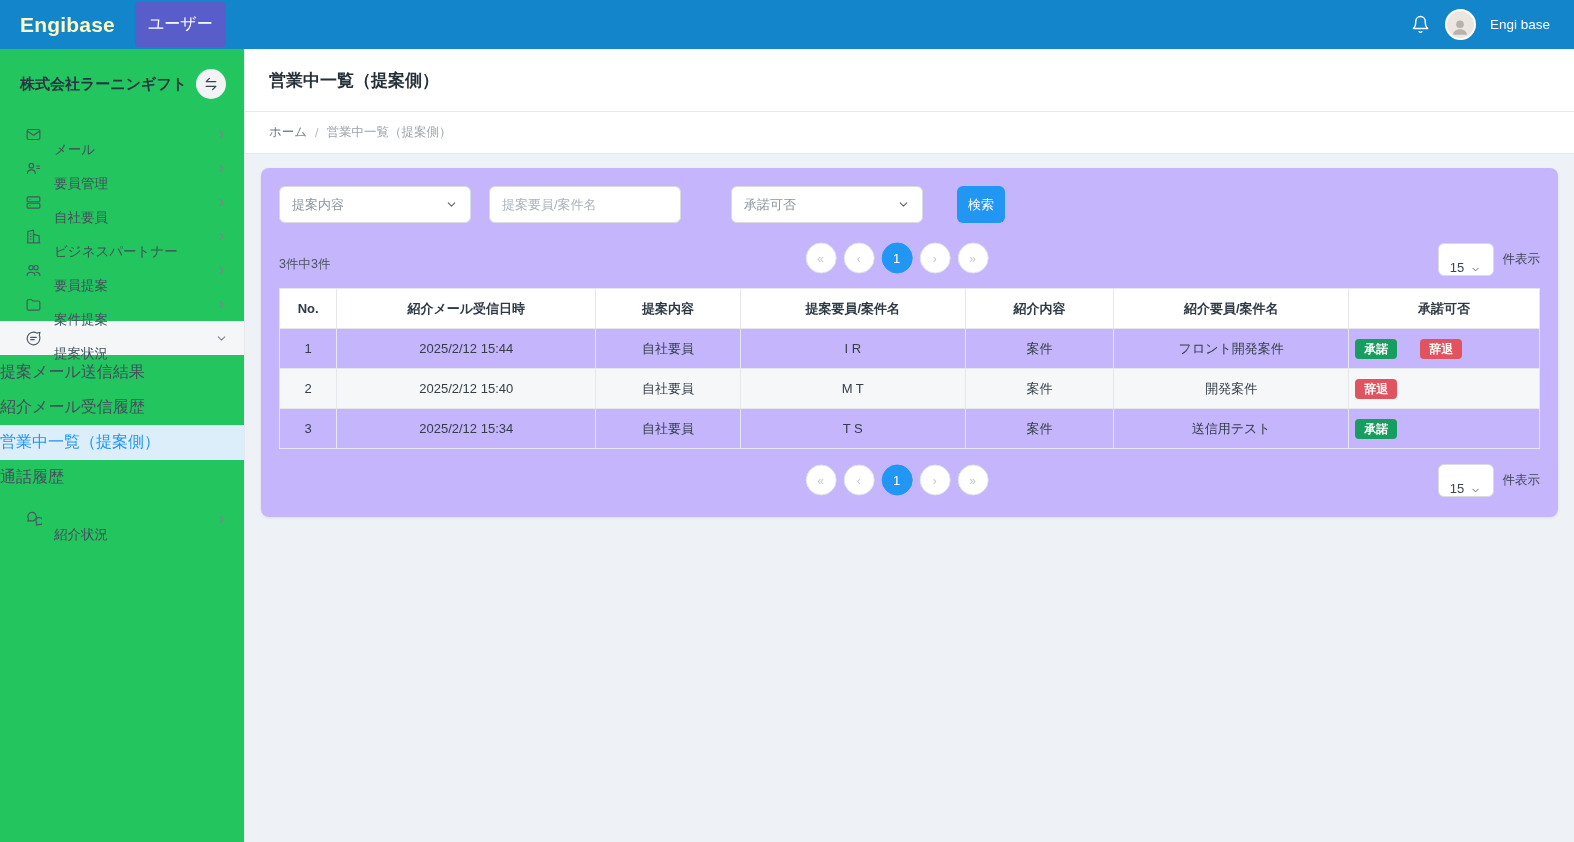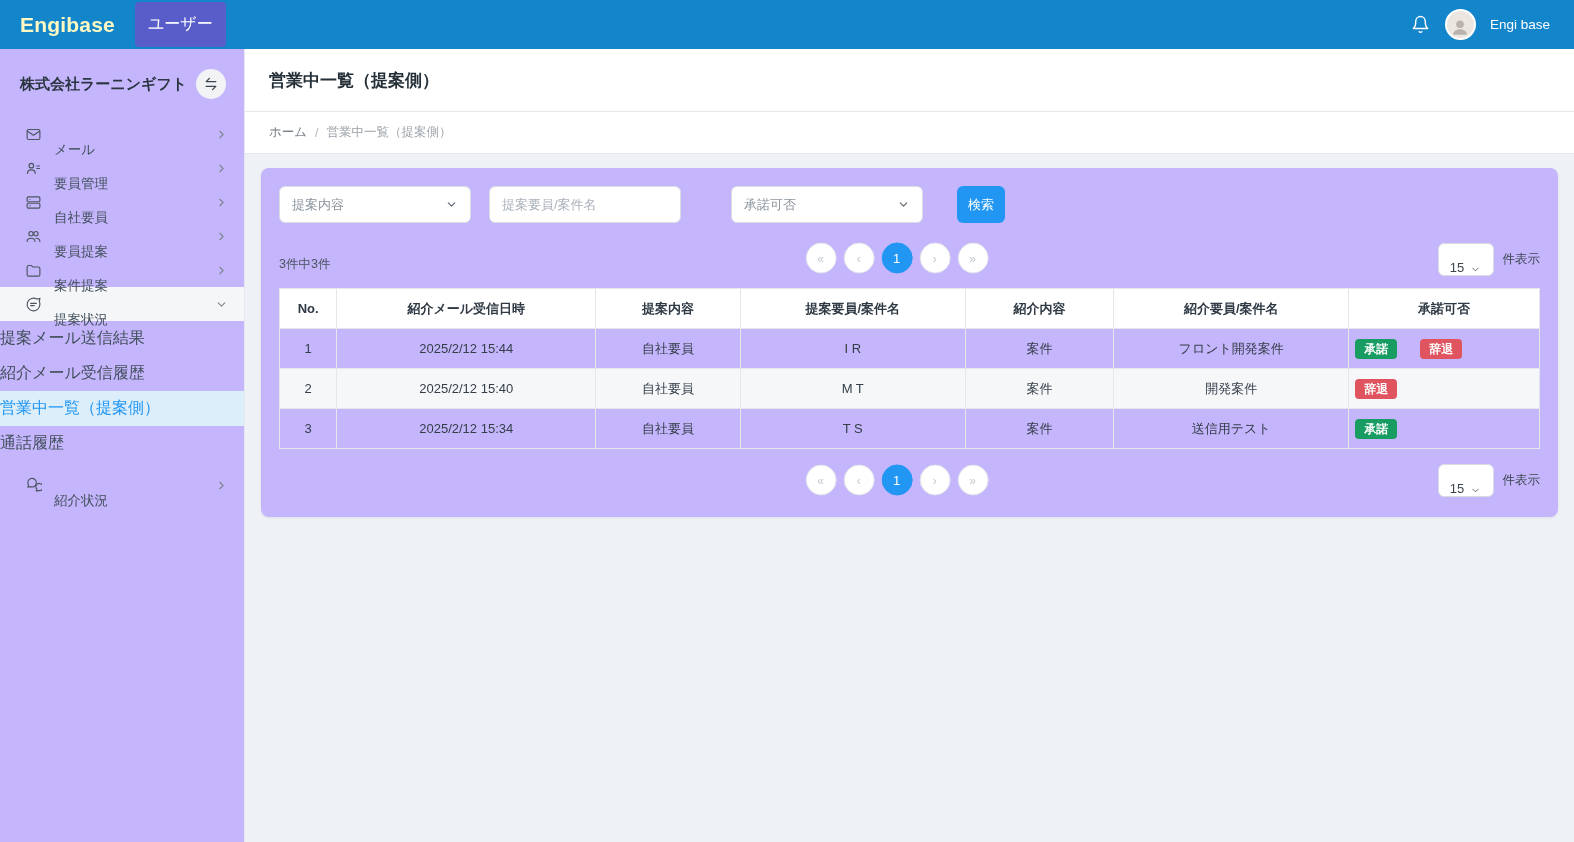--- a/index.html
+++ b/index.html
@@ -14,21 +14,21 @@
   .topbar{height:49px;background:var(--topbar);display:flex;align-items:center;padding:0 24px 0 20px;flex-shrink:0;}
   .logo{color:#fef9c3;font-size:21px;font-weight:bold;letter-spacing:.2px;}
   .role-badge{margin-left:20px;background:var(--badge);color:#fff;font-size:16px;padding:12px 13px;border-radius:4px;}
   .topbar-right{margin-left:auto;display:flex;align-items:center;gap:14px;}
   .bell{width:20px;height:20px;display:flex;align-items:center;justify-content:center;cursor:pointer;}
   .avatar{width:31px;height:31px;border-radius:50%;background:#ece6e1;display:flex;align-items:flex-end;justify-content:center;overflow:hidden;border:2px solid #fff;}
   .user-name{color:#fff;font-size:13.5px;}
 
   
   .shell{flex:1;display:flex;min-height:0;}
-  .sidebar{width:245px;background:#c4b5fd;border-right:1px solid var(--border);flex-shrink:0;overflow:hidden;}
+  .sidebar{width:245px;background:#22c55e;border-right:1px solid var(--border);flex-shrink:0;overflow:hidden;}
   .main{flex:1;display:flex;flex-direction:column;min-width:0;background:var(--content-bg);}
 
   
   .company{display:flex;align-items:center;justify-content:space-between;padding:20px 18px 14px 20px;}
   .company-name{font-size:15px;font-weight:bold;color:#2a3540;}
   .collapse-btn{width:30px;height:30px;border-radius:50%;background:#f1f3f5;border:none;display:flex;align-items:center;justify-content:center;cursor:pointer;flex-shrink:0;}
   .nav{padding-top:4px;}
   .nav-item{height:34px;display:flex;align-items:center;padding:0 16px 0 24px;cursor:pointer;font-size:13.5px;color:#42505c;}
   .nav-item .nav-icon{width:18px;height:18px;margin-right:12px;display:flex;align-items:center;justify-content:center;flex-shrink:0;}
   .nav-item .nav-label{flex:1;margin-top:32px;}
@@ -151,20 +151,34 @@
               <rect x="3" y="13" width="18" height="7" rx="1.5"></rect>
               <path d="M7 7.5h.01M7 16.5h.01"></path>
             </svg>
         </span>
         <span class="nav-label">自社要員</span>
         <svg class="chev" viewBox="0 0 24 24" fill="none" stroke="currentColor" stroke-width="2" stroke-linecap="round" stroke-linejoin="round">
             <polyline points="9 6 15 12 9 18"></polyline>
           </svg>
       </div>
 
+      <div class="nav-item">
+        <span class="nav-icon">
+          <svg width="17" height="17" viewBox="0 0 24 24" fill="none" stroke="#4b5560" stroke-width="1.6" stroke-linejoin="round">
+              <path d="M4 21V5l8-2v18"></path>
+              <path d="M12 9l8 2v10"></path>
+              <path d="M2.5 21h19"></path>
+              <path d="M7 8.5h2M7 12h2M7 15.5h2"></path>
+            </svg>
+        </span>
+        <span class="nav-label">ビジネスパートナー</span>
+        <svg class="chev" viewBox="0 0 24 24" fill="none" stroke="currentColor" stroke-width="2" stroke-linecap="round" stroke-linejoin="round">
+            <polyline points="9 6 15 12 9 18"></polyline>
+          </svg>
+      </div>
 
       <div class="nav-item">
         <span class="nav-icon">
           <svg width="17" height="17" viewBox="0 0 24 24" fill="none" stroke="#4b5560" stroke-width="1.6" stroke-linecap="round">
               <circle cx="8.5" cy="8" r="3"></circle>
               <circle cx="15.5" cy="8" r="3"></circle>
               <path d="M3 19c0-2.8 2.4-4.5 5.5-4.5S14 16.2 14 19"></path>
               <path d="M15.5 14.5c3 0 5.5 1.7 5.5 4.5"></path>
             </svg>
         </span>

